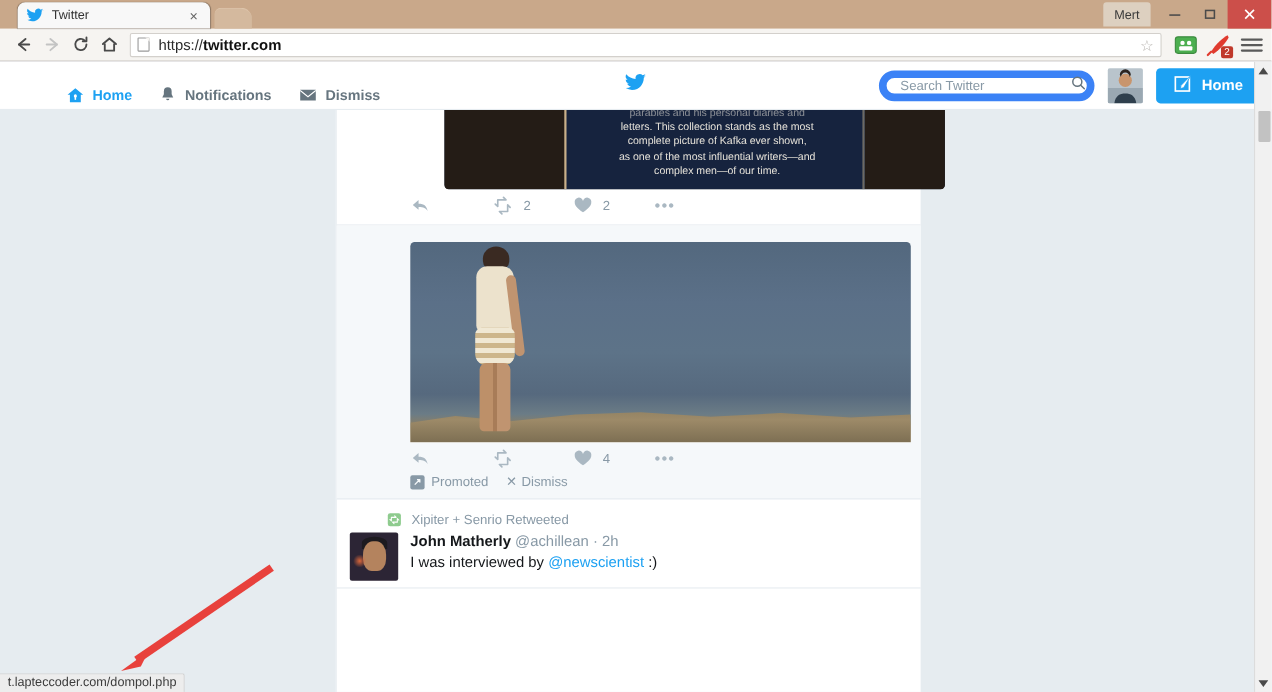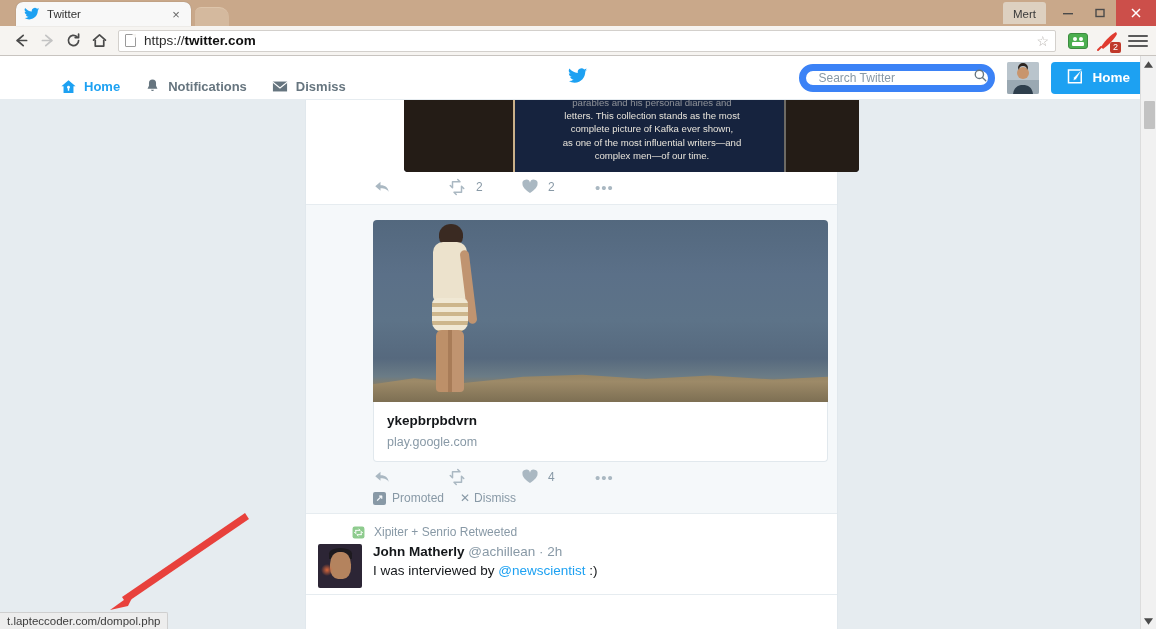--- a/index.html
+++ b/index.html
@@ -504,24 +504,20 @@
             <div class="rock"></div>
             <div class="person">
               <div class="head"></div>
               <div class="torso"></div>
               <div class="arm"></div>
               <div class="shorts"></div>
               <div class="legs"></div>
             </div>
           </div>
 
-          <div class="card">
-            <div class="card-title">ykepbrpbdvrn</div>
-            <div class="card-domain">play.google.com</div>
-          </div>
 
           <div class="actions">
             <div class="act">
               <svg width="18" height="18" viewBox="0 0 24 24">
                   <path d="M10 5 L3 11 L10 17 V13.5 c6 0 9 1.5 11 5 -1-6-4-9-11-9 Z" fill="#aab8c2"></path>
                 </svg>
             </div>
             <div class="act">
               <svg width="20" height="18" viewBox="0 0 24 24">
                   <path d="M6 5 H16 l-3-3 M6 5 v8 l-3-3 M18 19 H8 l3 3 M18 19 v-8 l3 3" fill="none" stroke="#aab8c2" stroke-width="2" stroke-linecap="round" stroke-linejoin="round"></path>

